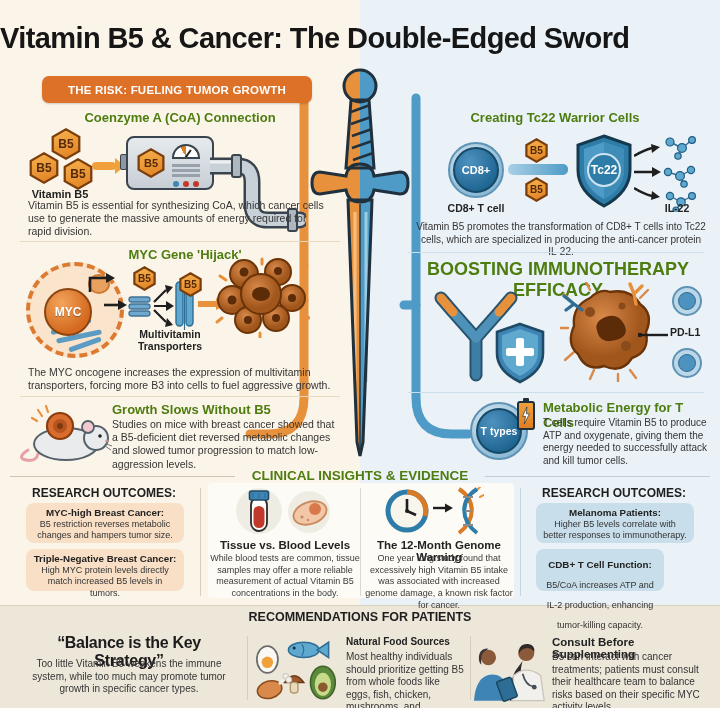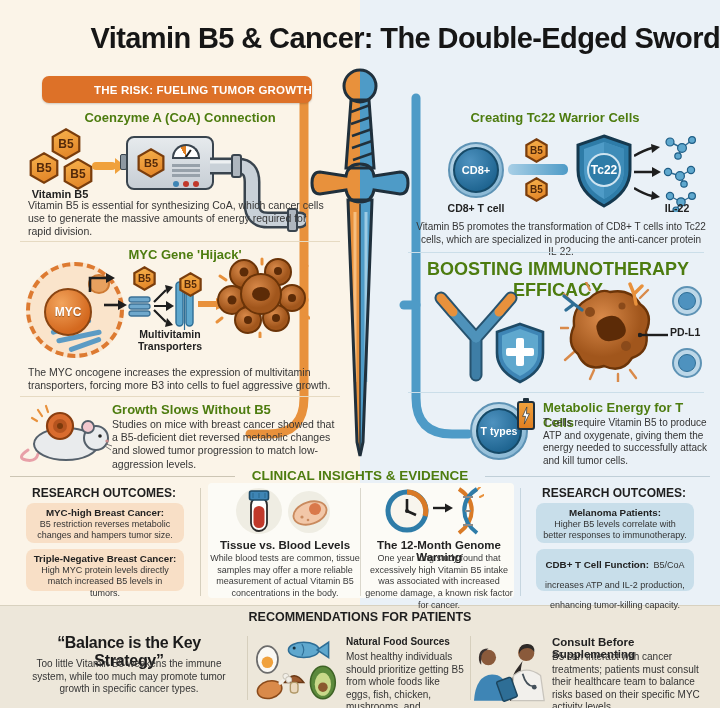--- a/index.html
+++ b/index.html
@@ -3,24 +3,24 @@
 <meta charset="utf-8">
 <style>
   html,body{margin:0;padding:0;background:#e8e8e8;}
   #stage{position:relative;width:720px;height:708px;margin:0 auto;overflow:hidden;
          font-family:"Liberation Sans","DejaVu Sans",sans-serif;background:#FBF4E8;}
   .st{position:absolute;box-sizing:border-box;}
   .ctr{text-align:center;}
   .bold{font-weight:bold;}
   .bg-right{left:360px;top:0;width:360px;height:605px;background:#EAF1F7;}
   .bg-bottom{left:0;top:605px;width:720px;height:103px;background:#EDE7DA;border-top:1px solid #D8D1BF;}
-  .title{left:0;top:22px;width:720px;font-size:29px;font-weight:bold;letter-spacing:-0.6px;color:#161616;text-align:right;}
+  .title{left:0;top:22px;width:720px;font-size:29px;font-weight:bold;letter-spacing:-0.6px;color:#161616;text-align:left;}
   .ribbon{height:27px;border-radius:7px;display:flex;align-items:center;justify-content:center;
           color:#fff;font-weight:bold;font-size:11.5px;letter-spacing:0.2px;box-shadow:0 1px 2px rgba(0,0,0,.18);}
-  .ribbon.orange{background:#DD7128;justify-content:flex-end;}
+  .ribbon.orange{background:#DD7128;}
   .ribbon.blue{background:#2E80AD;}
   .sec-h{font-weight:bold;color:#4d7c0f;font-size:13px;}
   .body-txt{font-size:10.5px;color:#353535;line-height:1.26;}
   .small-txt{font-size:9px;color:#3A3A3A;line-height:1.3;}
   .cap{font-weight:bold;font-size:10.5px;color:#222;}
   .hex{display:flex;align-items:center;justify-content:center;
        clip-path:polygon(50% 0,95% 26%,95% 74%,50% 100%,5% 74%,5% 26%);background:#7A3D0C;}
   .hex::before{content:"";position:absolute;inset:2.5px;clip-path:inherit;background:linear-gradient(160deg,#F6B14C,#E07F22);}
   .hex span{position:relative;font-weight:bold;color:#53290A;}
   .divl{height:1px;background:#E6DAC2;}
@@ -449,21 +449,21 @@
         </g>
   </svg>
   <div class="st cap ctr" style="left:364px;top:539px;width:150px;font-size:11.5px;">The 12-Month Genome Warning</div>
   <div class="st small-txt ctr" style="left:362px;top:553px;width:154px;">One year long study found that excessively high Vitamin B5 intake was associated with increased genome damage, a known risk factor for cancer.</div>
 
   <div class="st res-h ctr" style="left:530px;top:486px;width:168px;">RESEARCH OUTCOMES:</div>
   <div class="st box bluebx" style="left:536px;top:503px;width:158px;height:40px;">
     <div class="bt">Melanoma Patients:</div>
     <div class="bb">Higher B5 levels correlate with better responses to immunotherapy.</div>
   </div>
-  <div class="st box bluebx" style="left:536px;top:549px;width:158px;height:42px;">
+  <div class="st box bluebx" style="left:536px;top:549px;width:128px;height:42px;">
     <div class="bt" style="display:inline">CDB+ T Cell Function:</div>
     <div class="bb" style="display:inline">B5/CoA increases ATP and IL-2 production, enhancing tumor-killing capacity.</div>
   </div>
 
   
   <div class="st res-h ctr" style="left:210px;top:610px;width:300px;font-size:12.5px;">RECOMMENDATIONS FOR PATIENTS</div>
 
   <div class="st bold ctr" style="left:24px;top:634px;width:210px;font-size:16px;color:#1B1B1B;letter-spacing:-0.3px;">“Balance is the Key Strategy”</div>
   <div class="st body-txt ctr" style="left:30px;top:658px;width:198px;font-size:10px;">Too little Vitamin B5 weakens the immune system, while too much may promote tumor growth in specific cancer types.</div>
 

